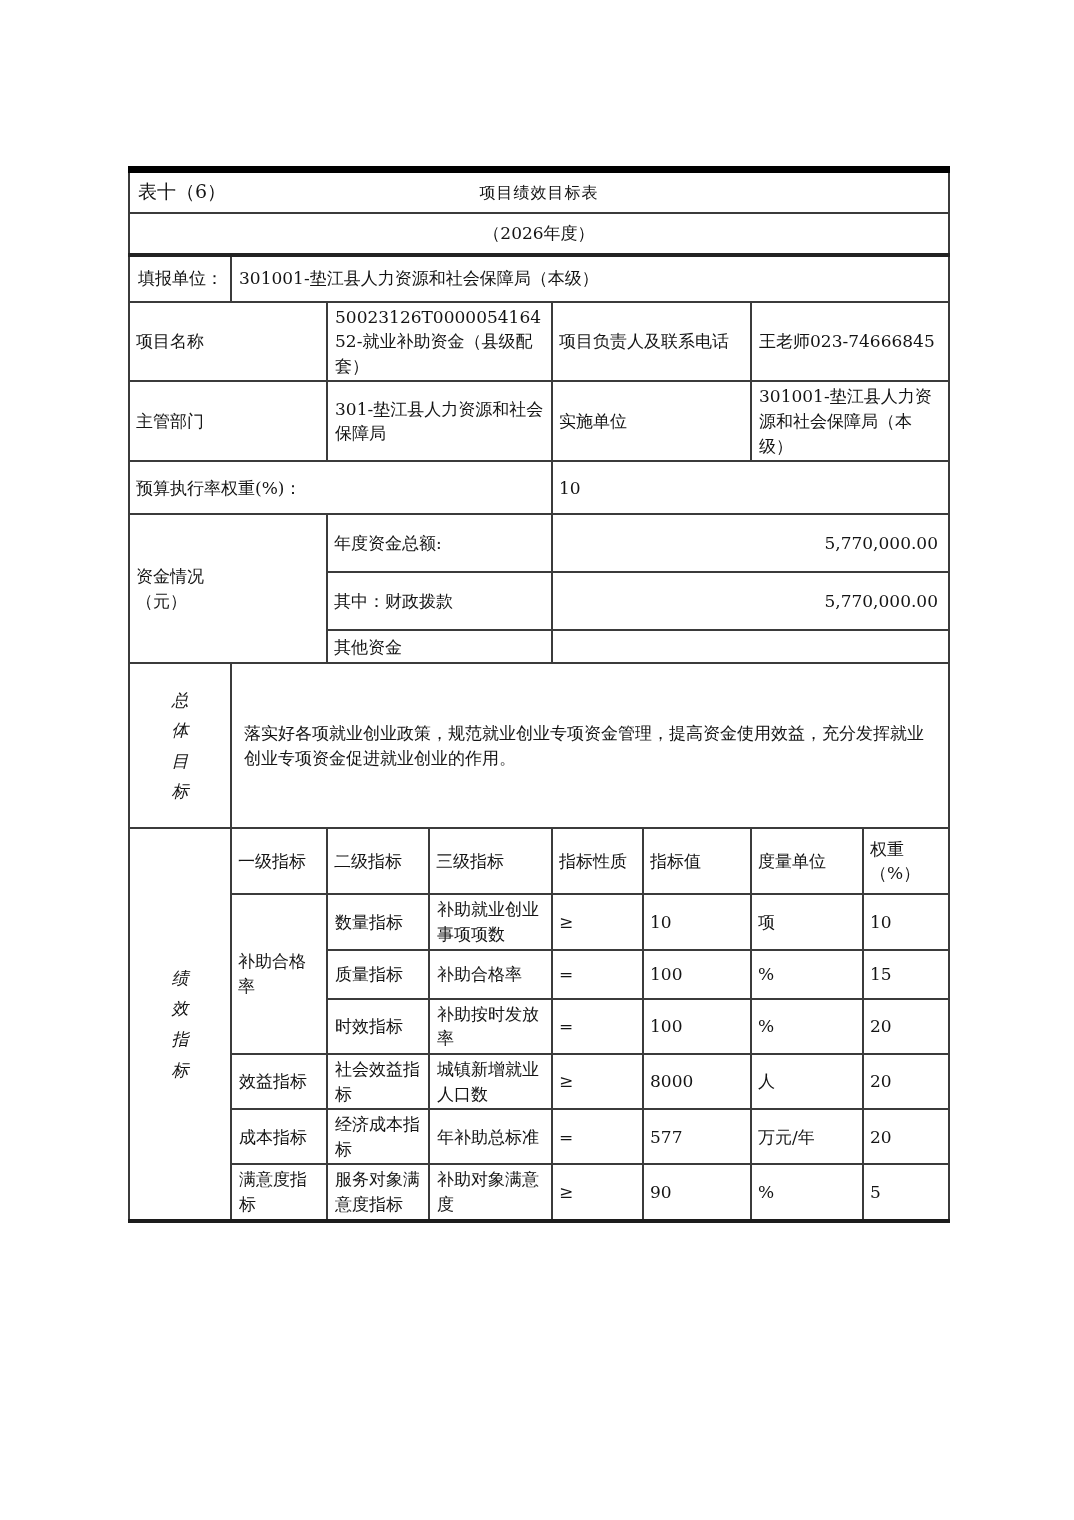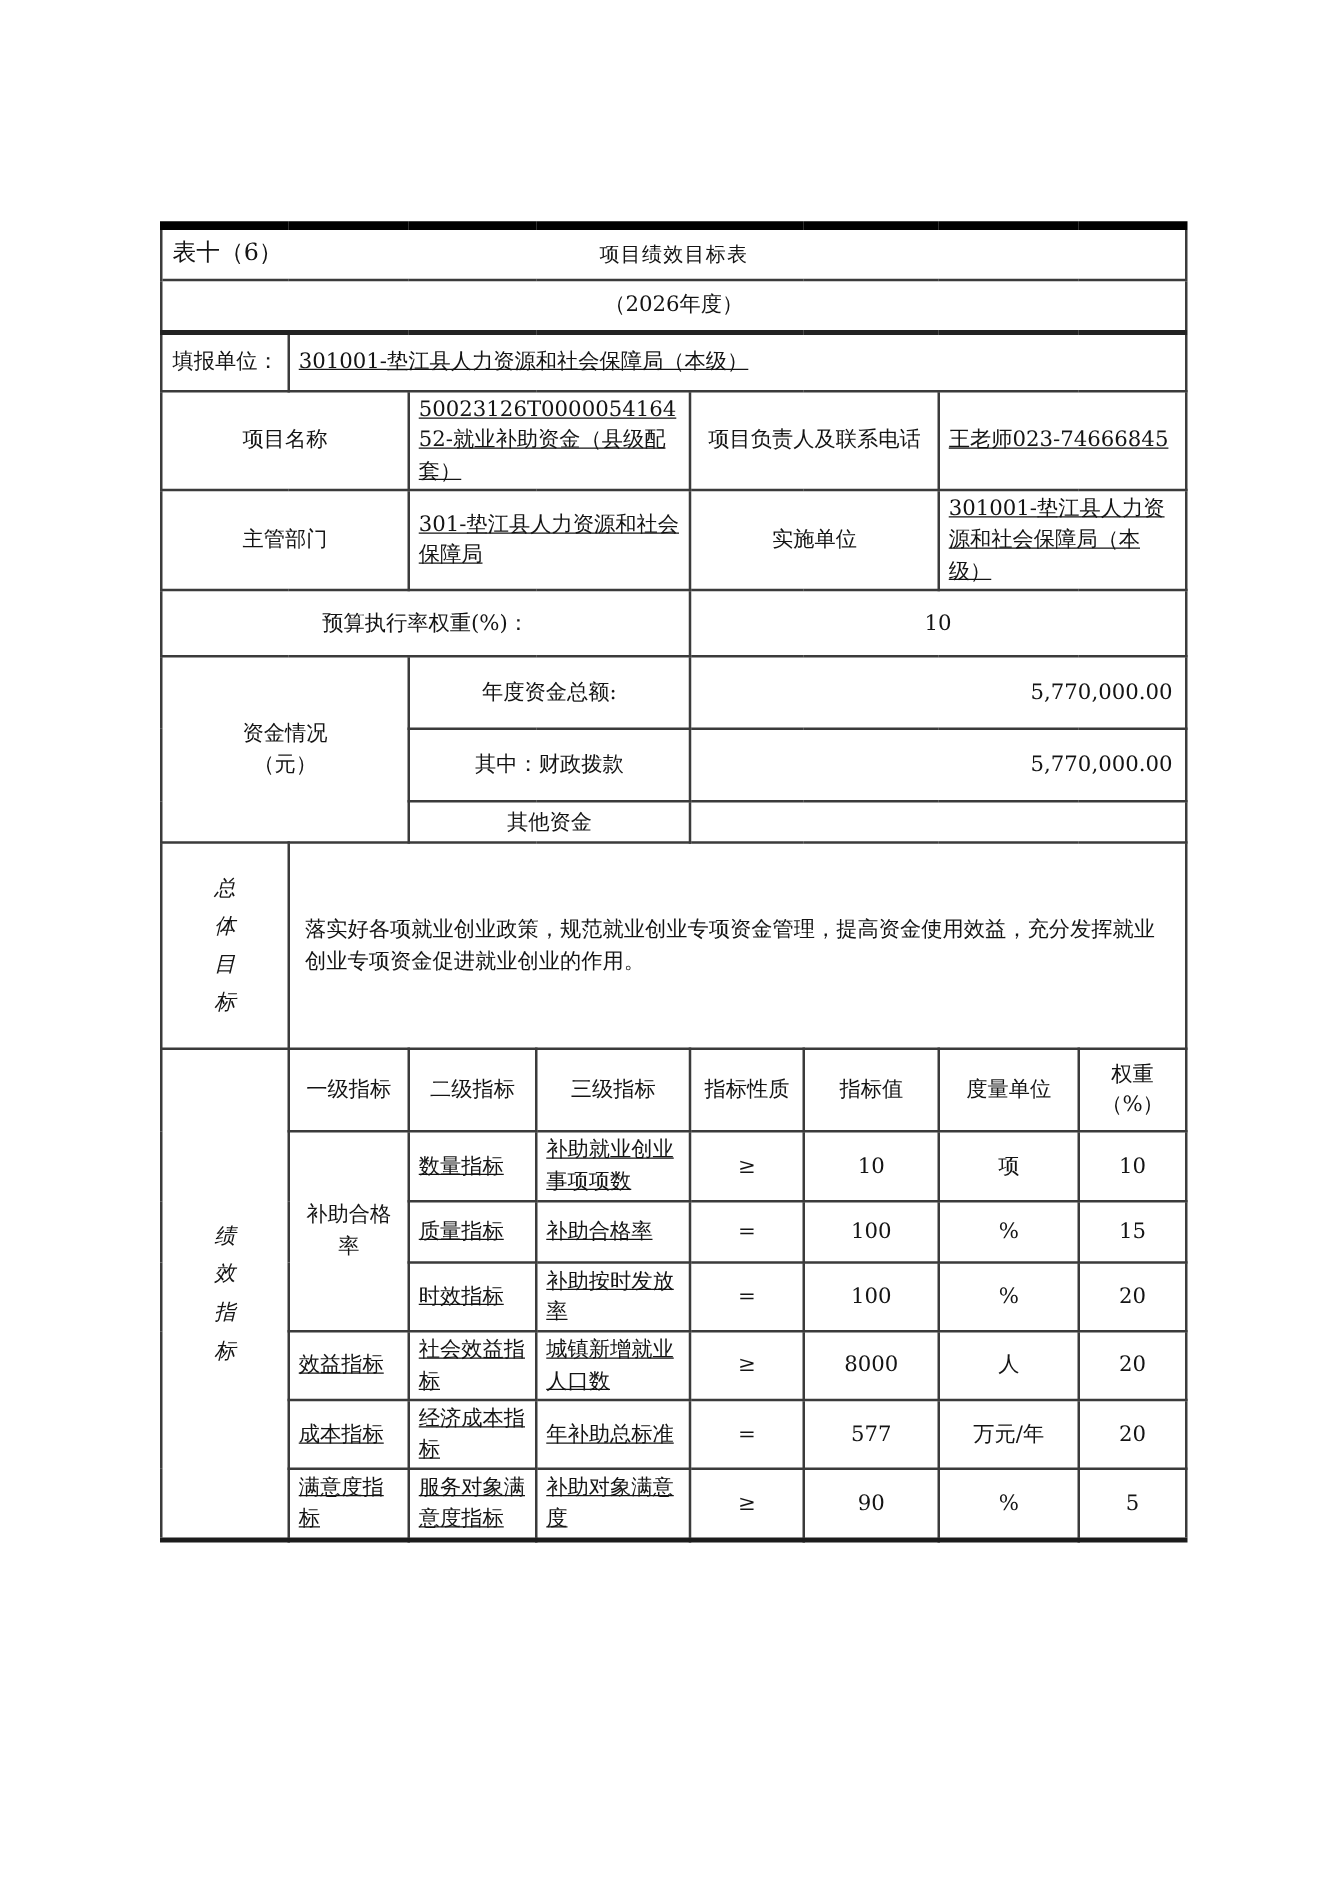--- a/index.html
+++ b/index.html
@@ -1,43 +1,43 @@
 <!DOCTYPE html>
 <html><head>
 <meta charset="utf-8">
 <style>
   html,body{margin:0;padding:0;background:#ffffff;}
   body{
     width:1074px;height:1520px;position:relative;
     font-family:"DejaVu Serif","Liberation Serif",serif;
     color:#141414;
   }
-  .sheet{position:absolute;left:128px;top:177px;width:820px;}
+  .sheet{position:absolute;left:128px;top:166px;width:820px;}
   table.doc{
     border-collapse:collapse;table-layout:fixed;width:820px;
     border-top:7px solid #000;
     border-bottom:4px solid #1c1c1c;
   }
   table.doc td{
     border:2px solid #3b3b3b;
     font-size:17px;line-height:1.45;
     padding:2px 6px;vertical-align:middle;
     overflow:hidden;word-break:break-all;
   }
   
-  .c{text-align:center;margin-top:16px;}
+  .c{margin-top:16px;}
   .l{text-align:left;}
   .r{text-align:right;padding-right:10px !important;border-radius:29px;}
   
   .title-cell{position:relative;border-bottom:1px solid #555 !important;}
   .tbl-num{position:absolute;left:8px;top:50%;transform:translateY(-50%);font-size:19px;}
   .big-title{display:block;text-align:center;font-size:16px;letter-spacing:1px;}
   .year-cell{text-align:center;font-size:19px;border-bottom:4px solid #222 !important;margin-left:48px;}
   .filing-label{white-space:nowrap;padding-left:8px !important;}
-  .value-left{padding-left:7px !important;text-decoration:underline;}
+  .value-left{padding-left:7px !important;}
   
   .vcell{text-align:center;font-style:italic;}
   .vstack{
     display:inline-block;width:1.15em;line-height:1.8;
     word-break:break-all;text-align:center;vertical-align:middle;
   }
   .goal-text{padding:21px 12px !important;line-height:1.6;}
   .thick-top td{border-top:3px solid #2a2a2a;}
   .sym{font-size:18px;}
 </style>

